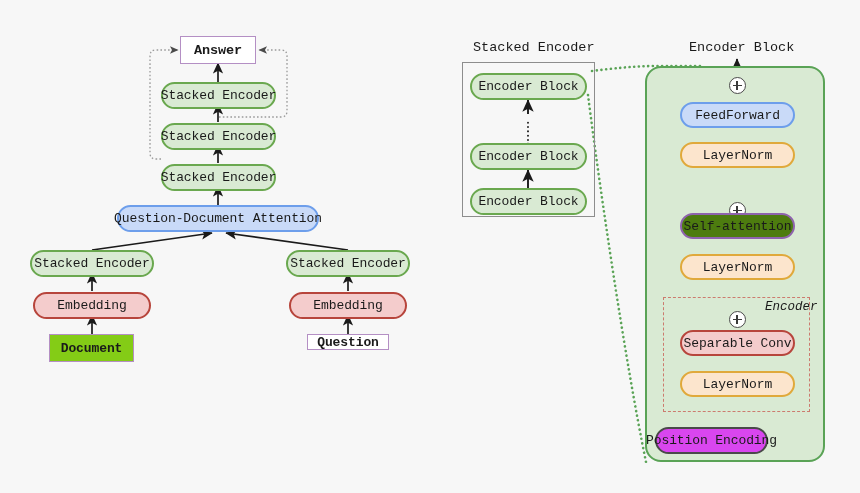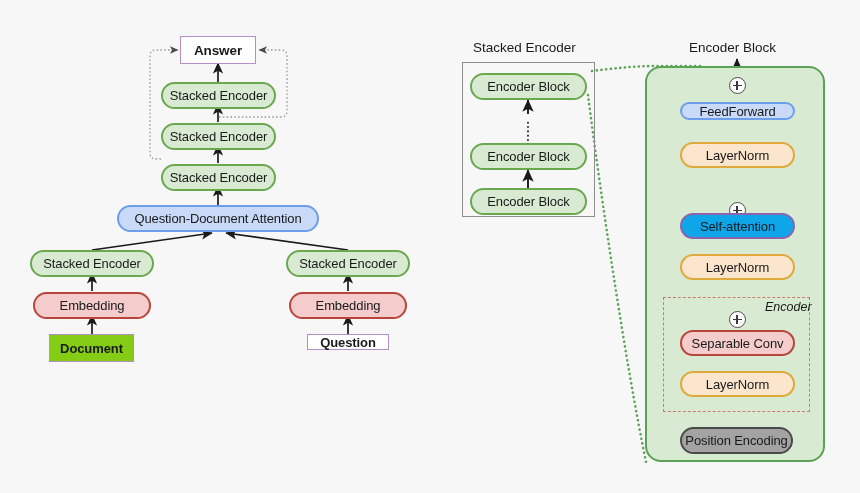--- a/index.html
+++ b/index.html
@@ -5,21 +5,21 @@
   html, body {
     margin: 0;
     padding: 0;
     background: #ffffff;
   }
   #canvas {
     position: relative;
     width: 860px;
     height: 493px;
     background: #f7f7f7;
-    font-family: Liberation Sans, sans-serif;
+    font-family: Liberation Mono, monospace;
     overflow: hidden;
   }
   svg.layer {
     position: absolute;
     left: 0; top: 0;
     width: 860px;
     height: 493px;
     pointer-events: none;
   }
   .node {
@@ -243,27 +243,27 @@
 
   <div class="green-panel" style="left:645px; top:66px; width:180px; height:396px;"></div>
 
   <div class="repeat-box" style="left:663px; top:297px; width:147px; height:115px;"></div>
   <div class="repeat-label" style="left:765px; top:300px;">Encoder</div>
 
   <div class="plus" style="left:728.5px; top:77px;"></div>
   <div class="plus" style="left:728.5px; top:202px;"></div>
   <div class="plus" style="left:728.5px; top:311px;"></div>
 
-  <div class="node pill" style="left:680px; top:102px; width:115px; height:18px; background:#c9daf8; border-color:#6d9eeb;">FeedForward</div>
+  <div class="node pill" style="left:680px; top:102px; width:115px; height:26px; background:#c9daf8; border-color:#6d9eeb;">FeedForward</div>
 
   <div class="node pill" style="left:680px; top:142px; width:115px; height:26px; background:#fce5cd; border-color:#e0a93b;">LayerNorm</div>
 
-  <div class="node pill" style="left:680px; top:213px; width:115px; height:26px; background:#0ea5e9; border-color:#8e63ad;">Self-attention</div>
+  <div class="node pill" style="left:680px; top:213px; width:115px; height:26px; background:#4d7c0f; border-color:#8e63ad;">Self-attention</div>
 
   <div class="node pill" style="left:680px; top:254px; width:115px; height:26px; background:#fce5cd; border-color:#e0a93b;">LayerNorm</div>
 
   <div class="node pill" style="left:680px; top:330px; width:115px; height:26px; background:#f4cccc; border-color:#b7453c;">Separable Conv</div>
 
   <div class="node pill" style="left:680px; top:371px; width:115px; height:26px; background:#fce5cd; border-color:#e0a93b;">LayerNorm</div>
 
-  <div class="node pill" style="left:680px; top:427px; width:113px; height:27px; background:#a3a3a3; border-color:#4a4a4a;">Position Encoding</div>
+  <div class="node pill" style="left:655px; top:427px; width:113px; height:27px; background:#d946ef; border-color:#4a4a4a;">Position Encoding</div>
 
 </div>
 
 </body></html>

